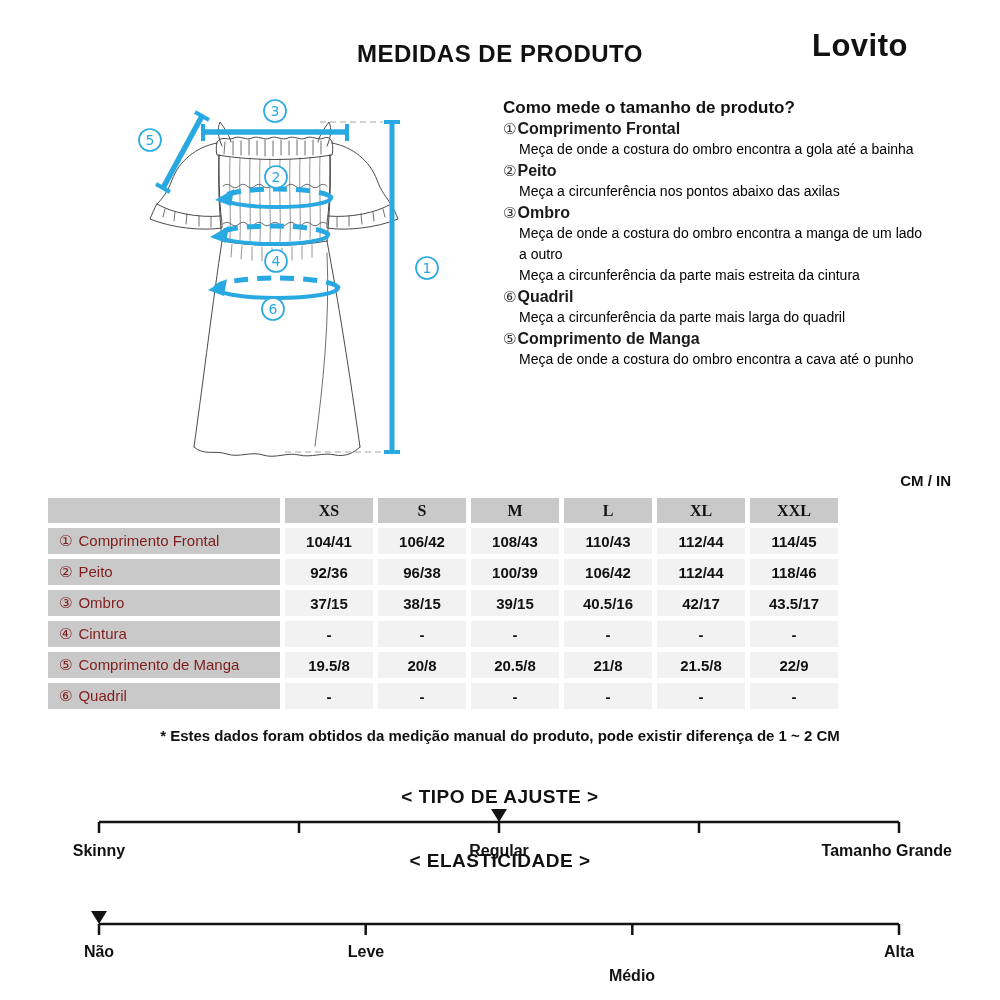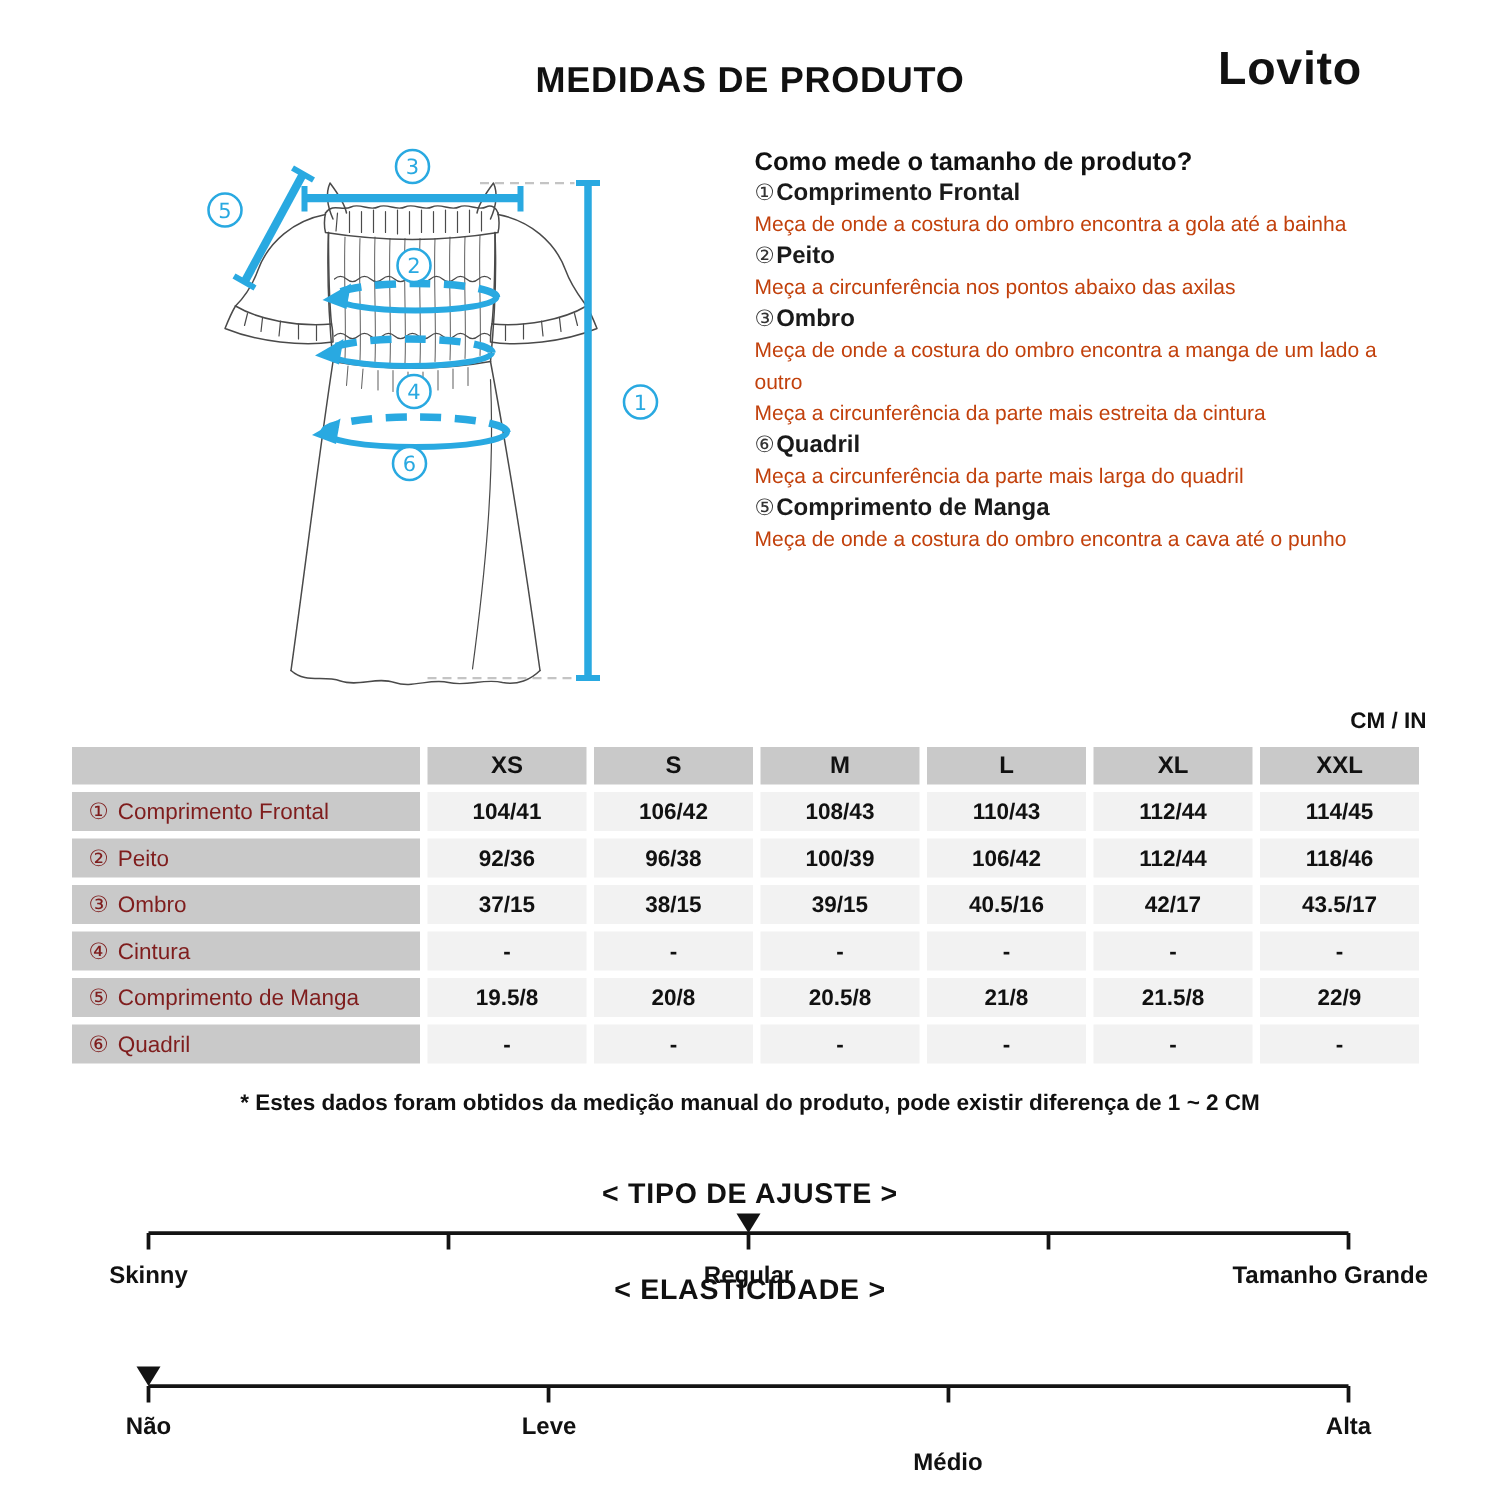--- a/index.html
+++ b/index.html
@@ -13,27 +13,27 @@
   .cyl{stroke:var(--accent);fill:none;}
   .cyfill{fill:var(--accent);stroke:none;}
   .guide{stroke:#c4c4c4;fill:none;stroke-width:1.5;stroke-dasharray:6 4;}
   .callout circle{fill:#fff;stroke:var(--accent);stroke-width:1.7;}
   .callout text{fill:var(--accent);font-size:14px;font-weight:400;text-anchor:middle;
                 font-family:"DejaVu Sans",sans-serif;}
   .instructions{position:absolute;left:503px;top:98px;width:430px;}
   .inst-heading{font-size:17px;font-weight:700;color:#111;}
   .inst-title{font-size:16px;font-weight:700;line-height:21px;color:#1a1a1a;}
   .inst-num{font-weight:400;font-size:15px;color:#333;margin-right:1px;}
-  .inst-desc{font-size:14px;color:#c2410c;line-height:21px;}
+  .inst-desc{font-size:14px;color:#000000;line-height:21px;margin-left:16px;}
   .units{position:absolute;top:472px;right:49px;font-size:15px;font-weight:700;}
   .size-table{position:absolute;left:43px;top:493px;border-collapse:separate;border-spacing:5px;table-layout:fixed;}
   .size-table th,.size-table td{padding:0;}
   .size-table th{height:25px;background:var(--table_header_bg);font-size:16px;font-weight:700;text-align:center;}
   .size-table th.corner{width:232px;}
-  .size-table th.size{width:106px;}
+  .size-table th.size{width:88px;font-family:Liberation Serif, serif;}
   .size-table td{height:26px;}
   td.rowlabel{background:var(--table_header_bg);font-size:15px;font-weight:400;padding-left:11px;white-space:nowrap;color:#7f1d1d;}
   td.rowlabel .num{margin-right:6px;font-size:15px;}
   td.val{background:var(--table_cell_bg);text-align:center;font-size:15px;font-weight:700;}
   .note{position:absolute;top:727px;left:0;width:100%;text-align:center;font-size:15px;font-weight:700;}
   .scale-heading{position:absolute;left:0;width:100%;text-align:center;font-size:19px;font-weight:700;letter-spacing:.5px;}
   .scale-svg{position:absolute;left:0;width:1000px;height:34px;}
   .axis{stroke:#131313;stroke-width:2.5;fill:none;}
   .marker{fill:#131313;stroke:none;}
   .scale-label{position:absolute;transform:translateX(-50%);font-size:16px;font-weight:700;white-space:nowrap;}

